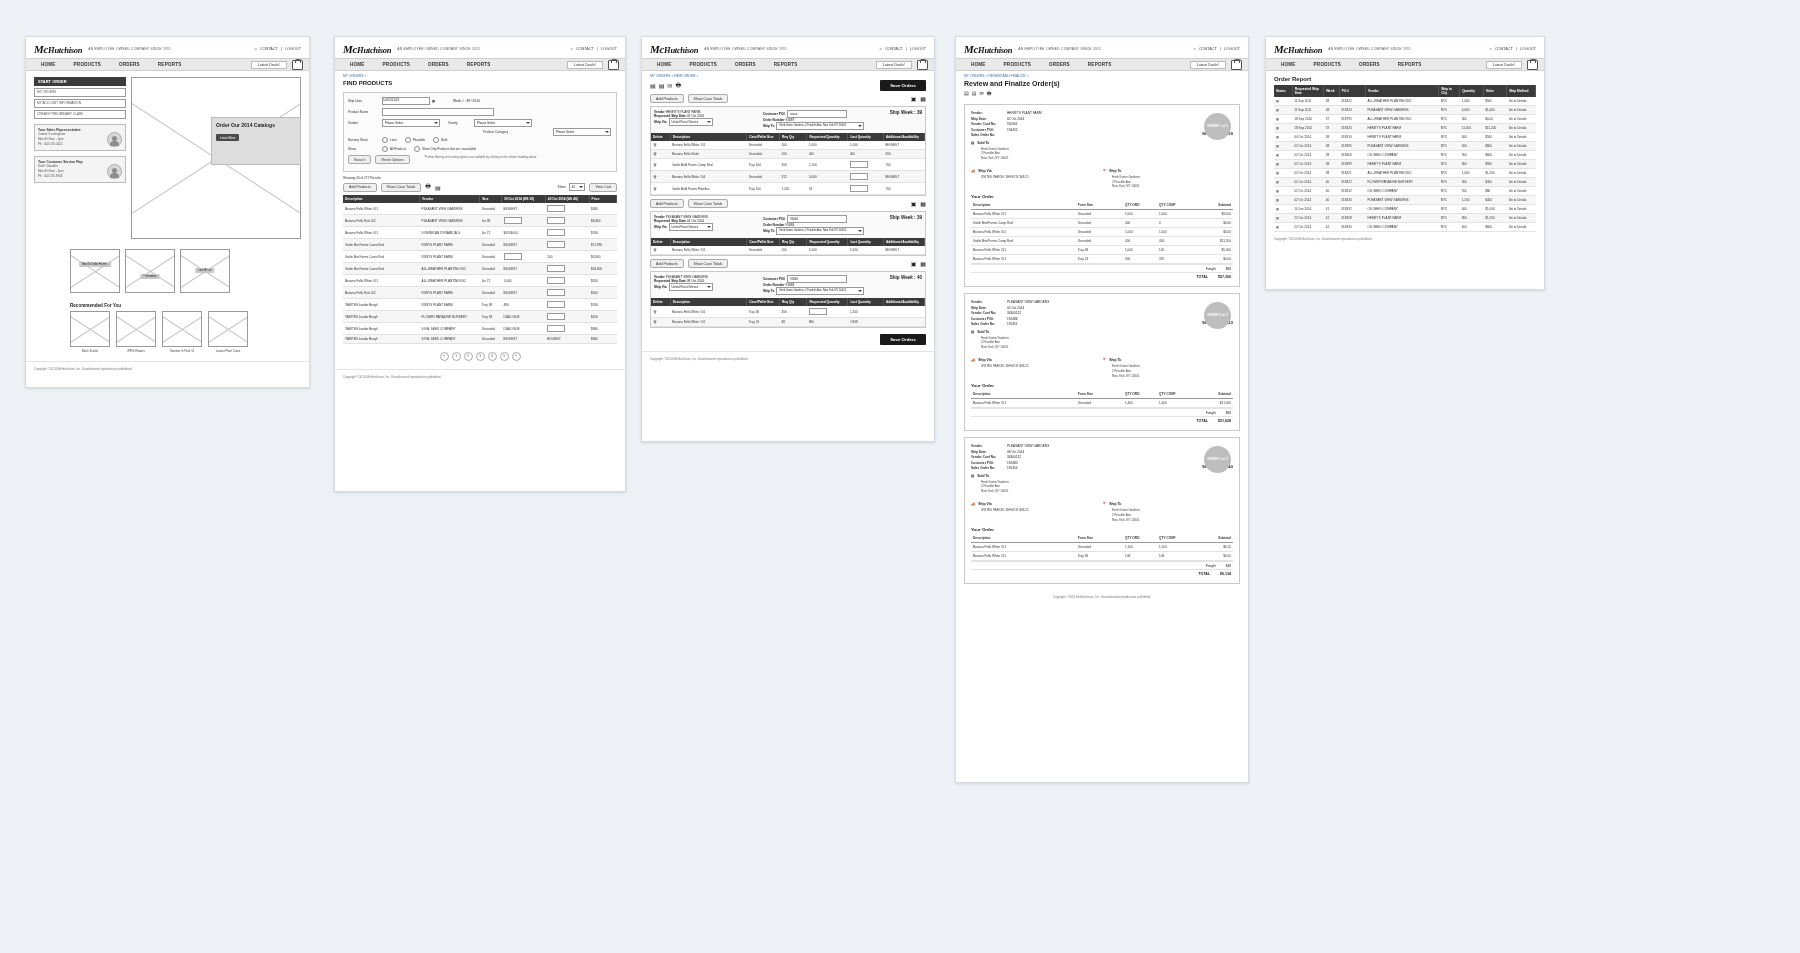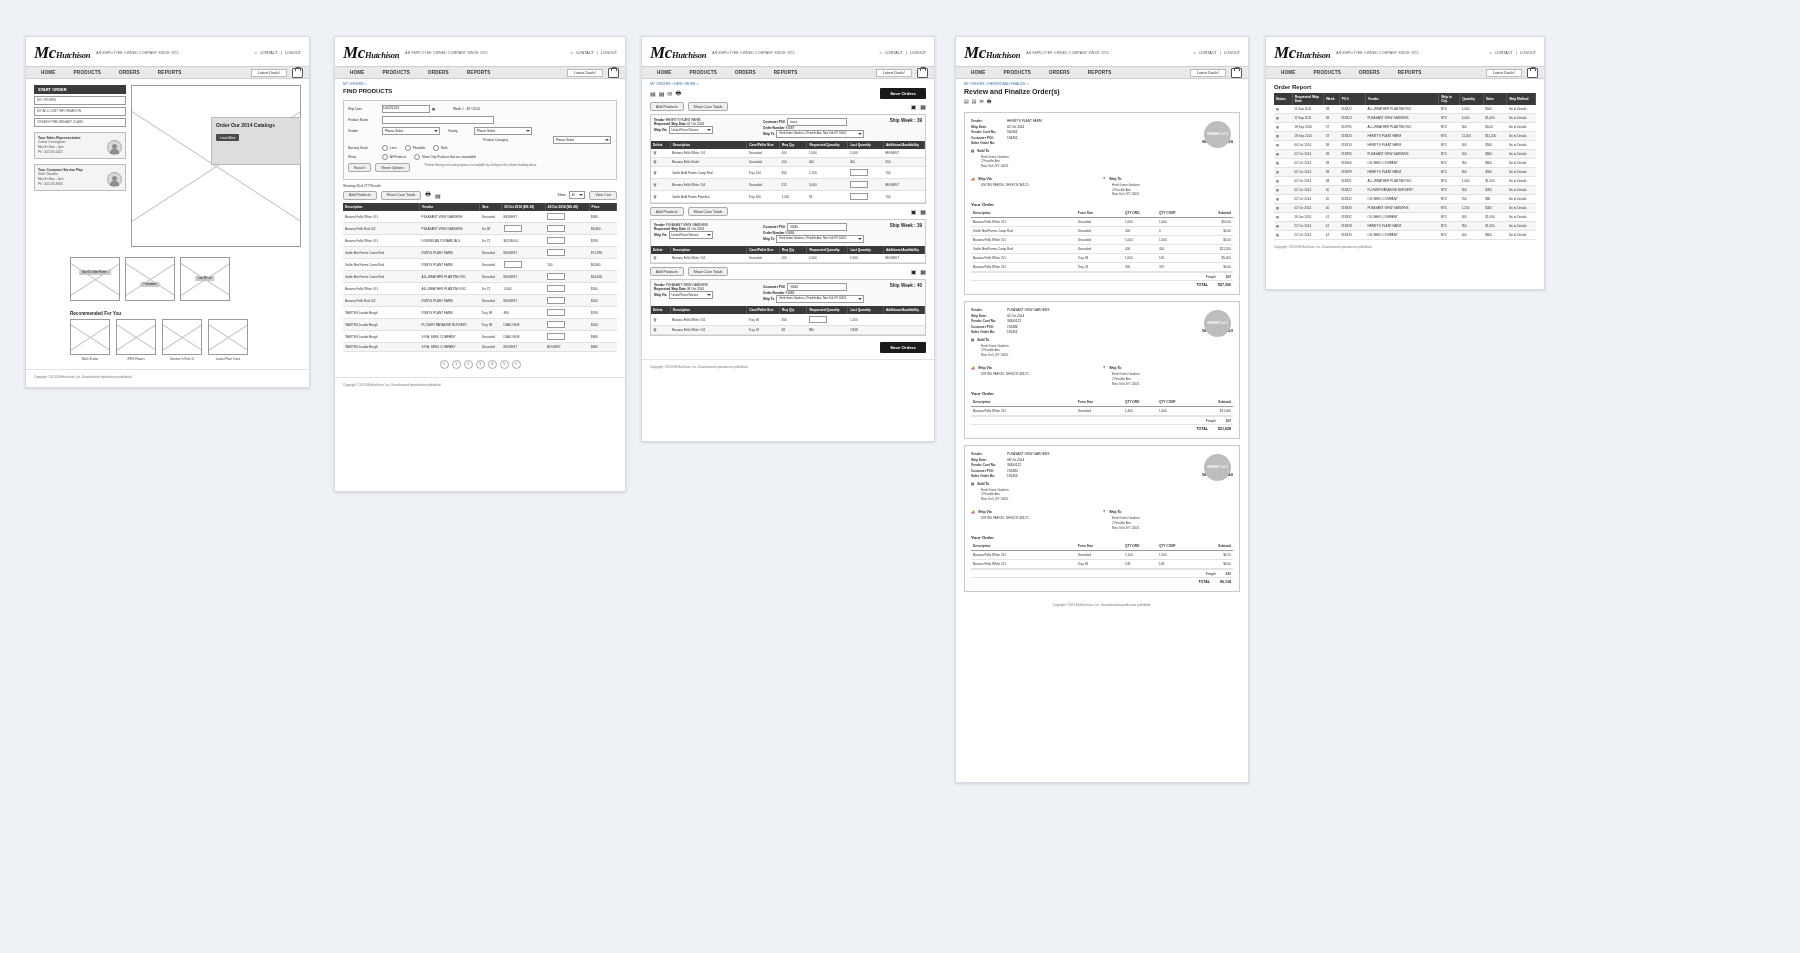--- a/index.html
+++ b/index.html
@@ -6,21 +6,21 @@
   body{
     width:1800px;height:953px;background:#eef2f7;
     font-family:"Liberation Sans", sans-serif;
     font-size:6px;color:#222;overflow:hidden;
   }
   .canvas{position:relative;width:1800px;height:953px;}
   .screen{position:absolute;background:#fff;border:1px solid #d6dbe2;box-shadow:0 1px 3px rgba(0,0,0,.12);}
   
   .brand{display:flex;align-items:center;padding:6px 8px 3px 8px;}
   .logo{font-family:"Liberation Serif", serif;font-weight:bold;font-style:italic;color:#111;letter-spacing:-.3px;}
-  .logo .mc{font-size:17px;}
+  .logo .mc{font-size:11px;}
   .tagline{font-size:3.4px;color:#555;margin-left:6px;letter-spacing:.2px;}
   .hdr-right{margin-left:auto;font-size:3.8px;color:#444;display:flex;gap:3px;align-items:center;}
   .hdr-right span{white-space:nowrap;}
   .navbar{display:flex;align-items:center;background:#e9e9e9;border-top:1px solid #cfcfcf;border-bottom:1px solid #cfcfcf;height:11px;padding:0 6px;}
   .navbar .item{font-size:4.6px;font-weight:bold;color:#333;padding:0 9px;letter-spacing:.2px;}
   .navbar .right{margin-left:auto;display:flex;align-items:center;gap:5px;}
   .dealbox{background:#fff;border:1px solid #bbb;font-size:3.8px;padding:1px 6px;color:#333;}
   .cart{width:9px;height:8px;border:1px solid #555;border-radius:1px;position:relative;background:#fff;}
   .cart:after{content:"";position:absolute;left:2px;top:-2px;width:4px;height:3px;border:1px solid #555;border-bottom:none;border-radius:2px 2px 0 0;}
   .crumb{font-size:3.4px;color:#3a6ea5;padding:3px 8px 2px;}

